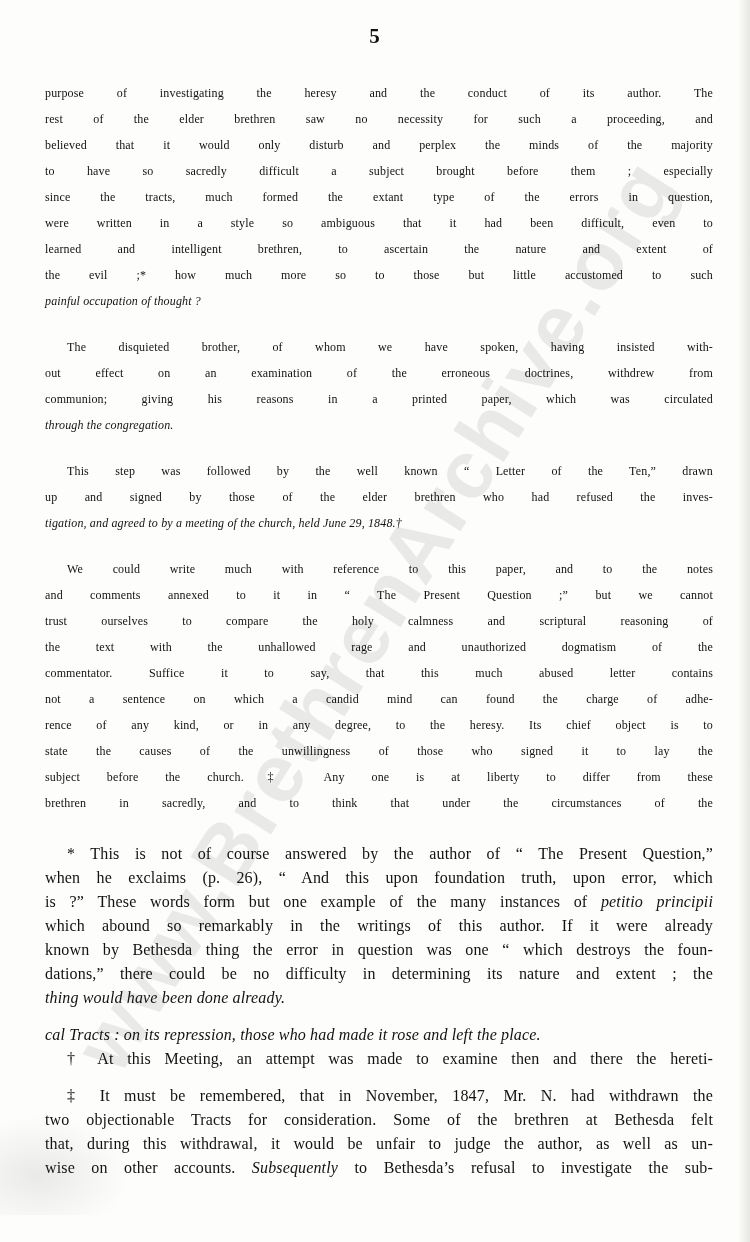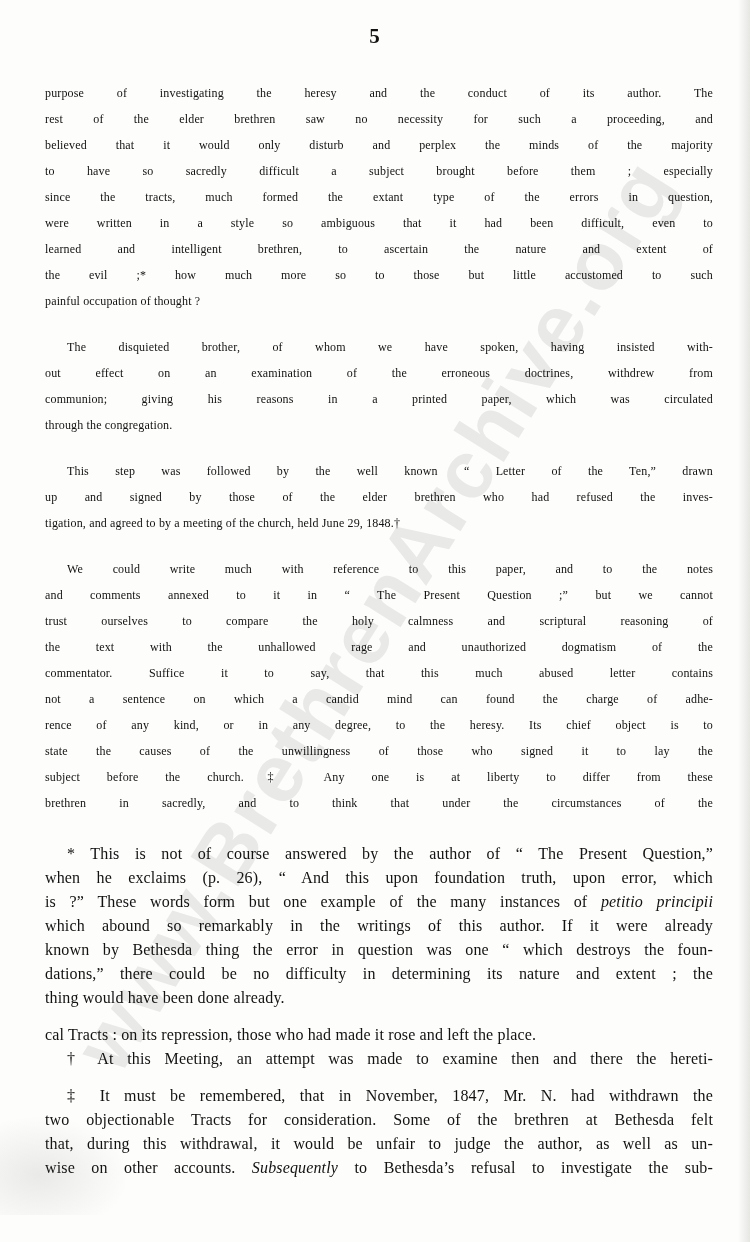--- a/index.html
+++ b/index.html
@@ -19,21 +19,21 @@
     position:absolute;top:24px;left:0;right:0;text-align:center;
     font-size:21px;font-weight:bold;letter-spacing:1px;
   }
   .content{position:absolute;left:45px;top:80px;width:668px;}
   .paragraph{margin:0 0 20px 0;}
   .line{
     font-size:12px;line-height:26px;
     text-align:justify;text-align-last:justify;
     letter-spacing:0.15px;
   }
-  .line.last{text-align-last:left;}
+  .line.last{text-align-last:left;font-style:italic;}
   .line.first-indent{text-indent:22px;font-family:Liberation Serif, serif;}
   .footnotes{position:absolute;left:45px;top:842px;width:668px;}
   .footnote{margin:0 0 13px 0;}
   .footnote .line{font-size:16px;line-height:24px;}
   .edge-right{
     position:absolute;right:0;top:0;width:12px;height:100%;
     background:linear-gradient(to left, rgba(160,160,155,0.25), rgba(255,255,255,0));
   }
   .smudge{
     position:absolute;left:0;top:1115px;width:130px;height:100px;

